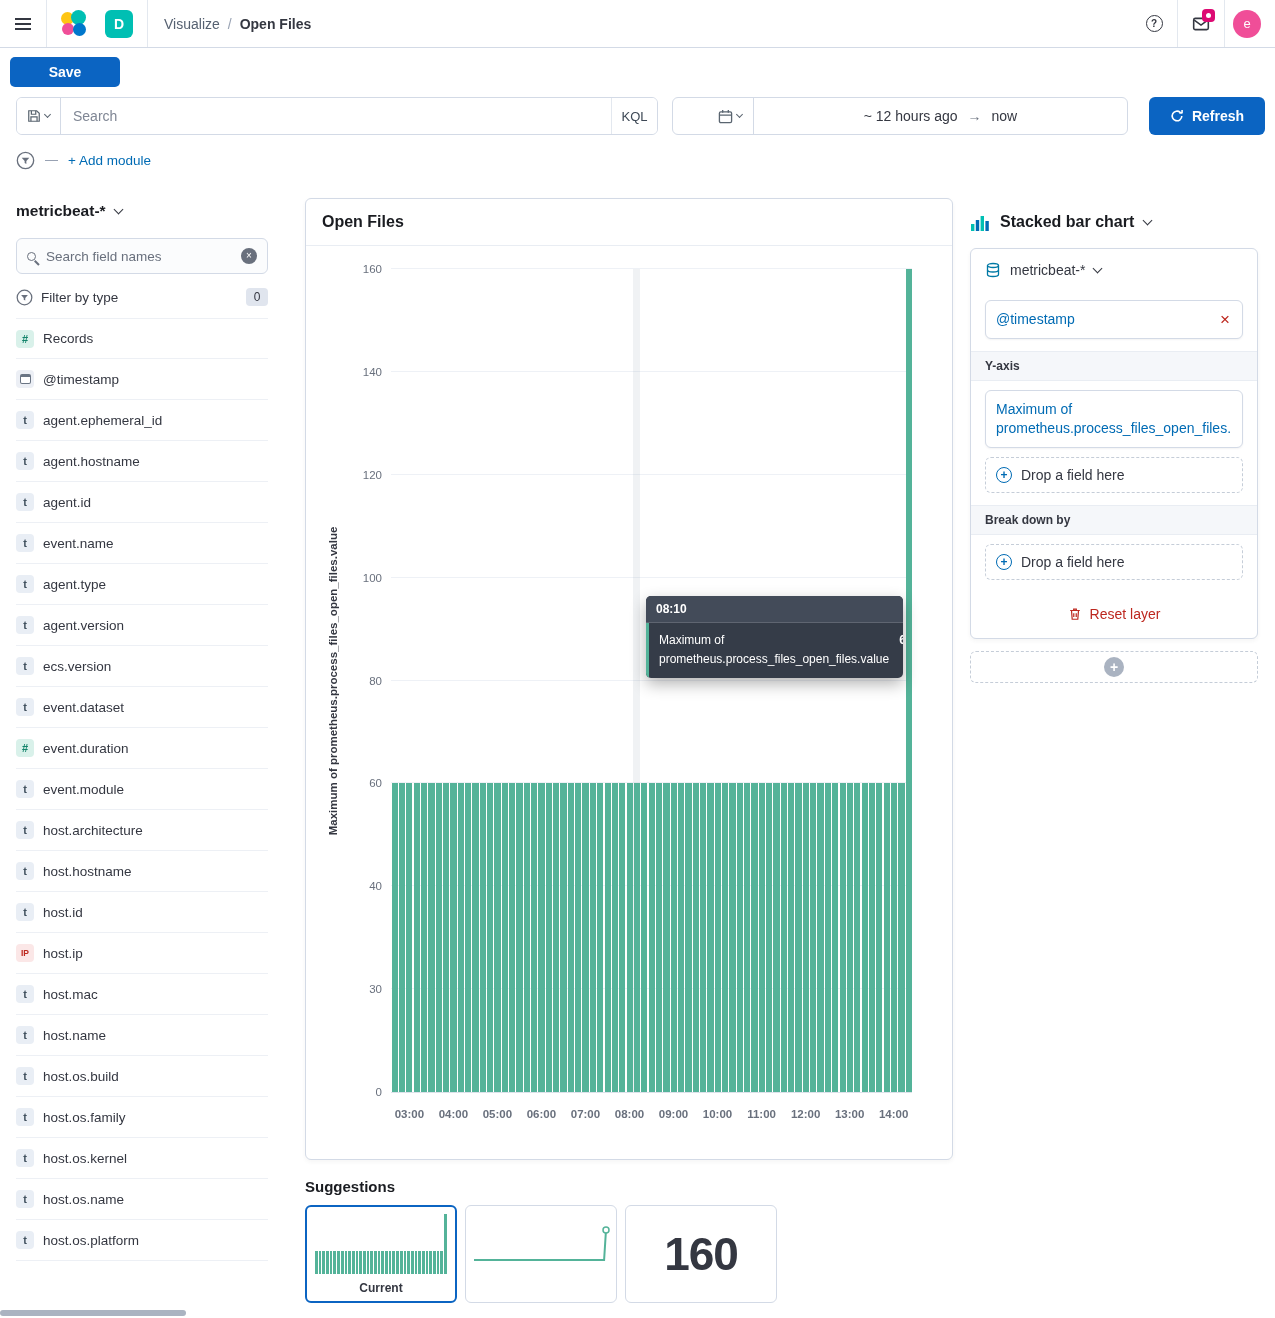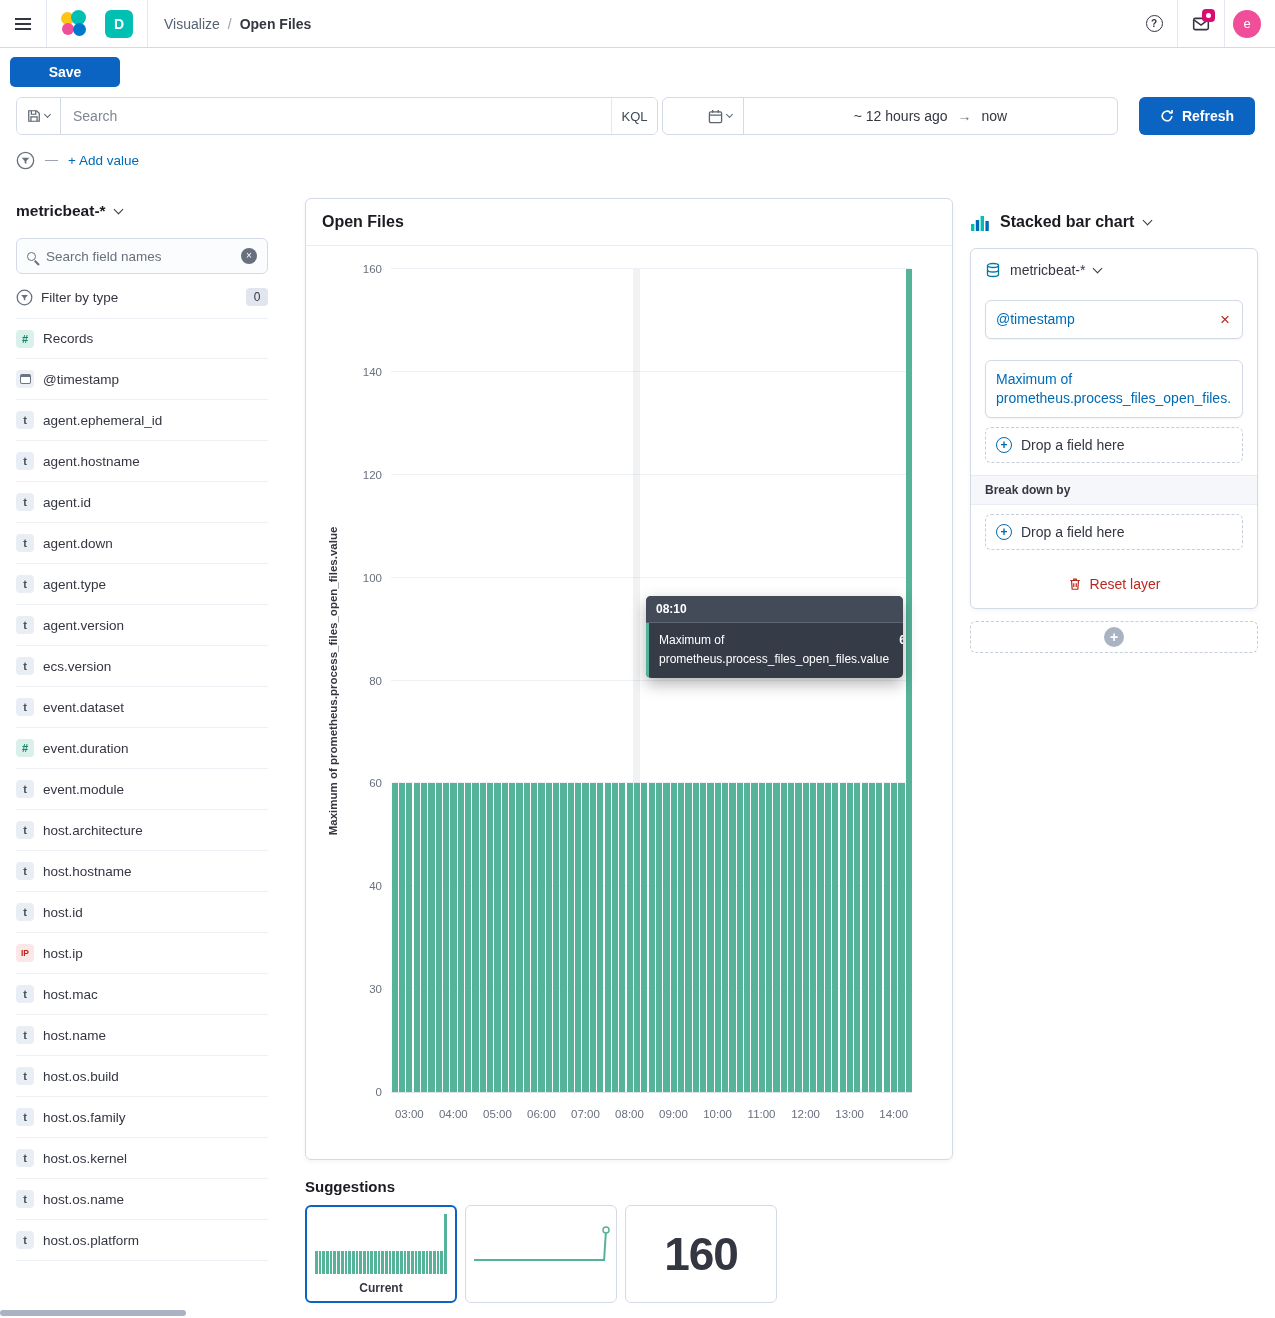--- a/index.html
+++ b/index.html
@@ -39,21 +39,21 @@
   .save-btn { position:absolute; top:57px; left:10px; width:110px; height:30px; background:#0b64c2; color:#fff;
               border:none; border-radius:5px; font-size:14px; font-weight:600; font-family:inherit; cursor:pointer; }
   .querybar { position:absolute; top:97px; left:16px; right:10px; height:38px; display:flex; align-items:stretch; }
   .qgroup1 { width:642px; display:flex; border:1px solid #d3dae6; border-radius:6px; background:#fff; overflow:hidden; }
   .savedq { width:44px; border:none; border-right:1px solid #d3dae6; background:#fff; display:flex;
             align-items:center; justify-content:center; gap:4px; cursor:pointer; }
   .search-input { flex:1; border:none; outline:none; padding:0 12px; font-size:14px; font-family:inherit; color:#343741; background:#fff; }
   .search-input::placeholder { color:#7f8694; }
   .kql { width:46px; border:none; border-left:1px solid #e3e8ef; background:#fff; font-size:13px; color:#3d4855;
          font-family:inherit; cursor:pointer; }
-  .qgroup2 { width:456px; margin-left:4px; display:flex; border:1px solid #d3dae6; border-radius:6px; background:#fff; overflow:hidden;padding-left:33px; }
+  .qgroup2 { width:456px; margin-left:14px; display:flex; border:1px solid #d3dae6; border-radius:6px; background:#fff; overflow:hidden;padding-left:33px; }
   .cal-btn { width:48px; border:none; border-right:1px solid #d3dae6; background:#fff; display:flex;
              align-items:center; justify-content:center; gap:4px; cursor:pointer; }
   .time-display { flex:1; display:flex; align-items:center; justify-content:center; gap:10px; font-size:14px; color:#343741; cursor:pointer; }
   .arrow { color:#69707d; }
   .refresh-btn { width:116px; margin-left:21px; background:#0b64c2; color:#fff; border:none; border-radius:6px;
                  font-size:14px; font-weight:600; display:flex; align-items:center; justify-content:center; gap:8px;
                  font-family:inherit; cursor:pointer; }
   .filterbar { position:absolute; top:148px; left:16px; display:flex; align-items:center; gap:10px; height:24px; }
   .dashline { width:13px; height:1px; background:#98a2b3; }
   .add-filter { border:none; background:none; color:#006bb4; font-size:13.5px; font-family:inherit; cursor:pointer; padding:0; }
@@ -96,21 +96,21 @@
   .grid { position:absolute; inset:0; }
   .gridline { position:absolute; left:0; right:0; height:1px; background:#eef1f6; }
   .band { position:absolute; top:0; bottom:0; background:rgba(152,162,179,0.14); }
   .bars { position:absolute; inset:0; display:flex; align-items:flex-end; }
   .bar-slot { flex:1; display:flex; align-items:flex-end; justify-content:center; height:100%; }
   .bar { width:85%; background:#54b399; }
   .yticks { position:absolute; right:calc(100% + 9px); top:0; height:100%; width:34px; }
   .ytick { position:absolute; right:0; transform:translateY(-50%); font-size:11.5px; color:#69707d; }
   .ytitle { position:absolute; left:-64px; top:50%; transform:translateY(-50%) rotate(180deg);
             writing-mode:vertical-rl; font-size:11.5px; font-weight:700; color:#343741; white-space:nowrap; }
-  .xticks { position:absolute; top:calc(100% + 16px); left:0; right:0; height:14px; }
+  .xticks { position:absolute; top:calc(100% + 16px); left:0; right:0; height:14px;font-weight:bold; }
   .xtick { position:absolute; transform:translateX(-50%); font-size:11.5px; color:#69707d; white-space:nowrap; }
   .xtitle { position:absolute; top:calc(100% + 38px); left:0; right:0; text-align:center; font-size:12px; font-weight:700; color:#343741; }
   .tooltip { position:absolute; left:340px; top:397px; width:257px; background:#353c48; border-radius:5px;
              box-shadow:0 6px 16px rgba(0,0,0,.3); color:#fff; overflow:hidden; z-index:5; }
   .tt-head { padding:6px 10px; font-size:12px; font-weight:700; background:#434b59; border-bottom:1px solid rgba(255,255,255,.15); }
   .tt-body { display:flex; padding:8px 10px 10px; gap:10px; border-left:3px solid #54b399; font-size:12px; line-height:1.55; }
   .tt-label { flex:1; }
   .tt-val { font-weight:700; margin-left:auto; align-self:flex-start; }
 
   
@@ -231,21 +231,21 @@
       <span>Refresh</span>
     </button>
   </div>
 
   <div class="filterbar">
     <svg width="19" height="19" viewBox="0 0 20 20">
       <circle cx="10" cy="10" r="8.6" fill="none" stroke="#69707d" stroke-width="1.4"></circle>
       <path d="M6 7h8l-3.1 3.6v3l-1.8-1v-2z" fill="#69707d"></path>
     </svg>
     <span class="dashline"></span>
-    <button class="add-filter">+ Add value</button>
+    <button class="add-filter">+ Add module</button>
   </div>
 
   <aside class="sidebar">
     <div class="ip-row">
       <span>metricbeat-*</span>
       <span class="chev"></span>
     </div>
     <div class="field-search">
       <span class="mag"></span>
       <input placeholder="Search field names" style="">
@@ -277,21 +277,21 @@
         <div class="field-row">
           <span class="ficon string">t</span>
           <span class="field-label">agent.hostname</span>
         </div>
         <div class="field-row">
           <span class="ficon string">t</span>
           <span class="field-label">agent.id</span>
         </div>
         <div class="field-row">
           <span class="ficon string">t</span>
-          <span class="field-label">agent.down</span>
+          <span class="field-label">event.name</span>
         </div>
         <div class="field-row">
           <span class="ficon string">t</span>
           <span class="field-label">agent.type</span>
         </div>
         <div class="field-row">
           <span class="ficon string">t</span>
           <span class="field-label">agent.version</span>
         </div>
         <div class="field-row">
@@ -645,20 +645,21 @@
         </svg>
         <span>metricbeat-*</span>
         <span class="chev"></span>
       </div>
       <div class="dim-area">
         <div class="dim-chip">
           <span class="dim-text">@timestamp</span>
           <button class="dim-remove">×</button>
         </div>
       </div>
+      <div class="band-label">Y-axis</div>
       <div class="dim-area">
         <div class="dim-chip">
           <span class="dim-text">Maximum of prometheus.process_files_open_files.</span>
         </div>
         <div class="drop-zone">
           <span class="plus-circle">+</span>
           <span>Drop a field here</span>
         </div>
       </div>
       <div class="band-label">Break down by</div>

